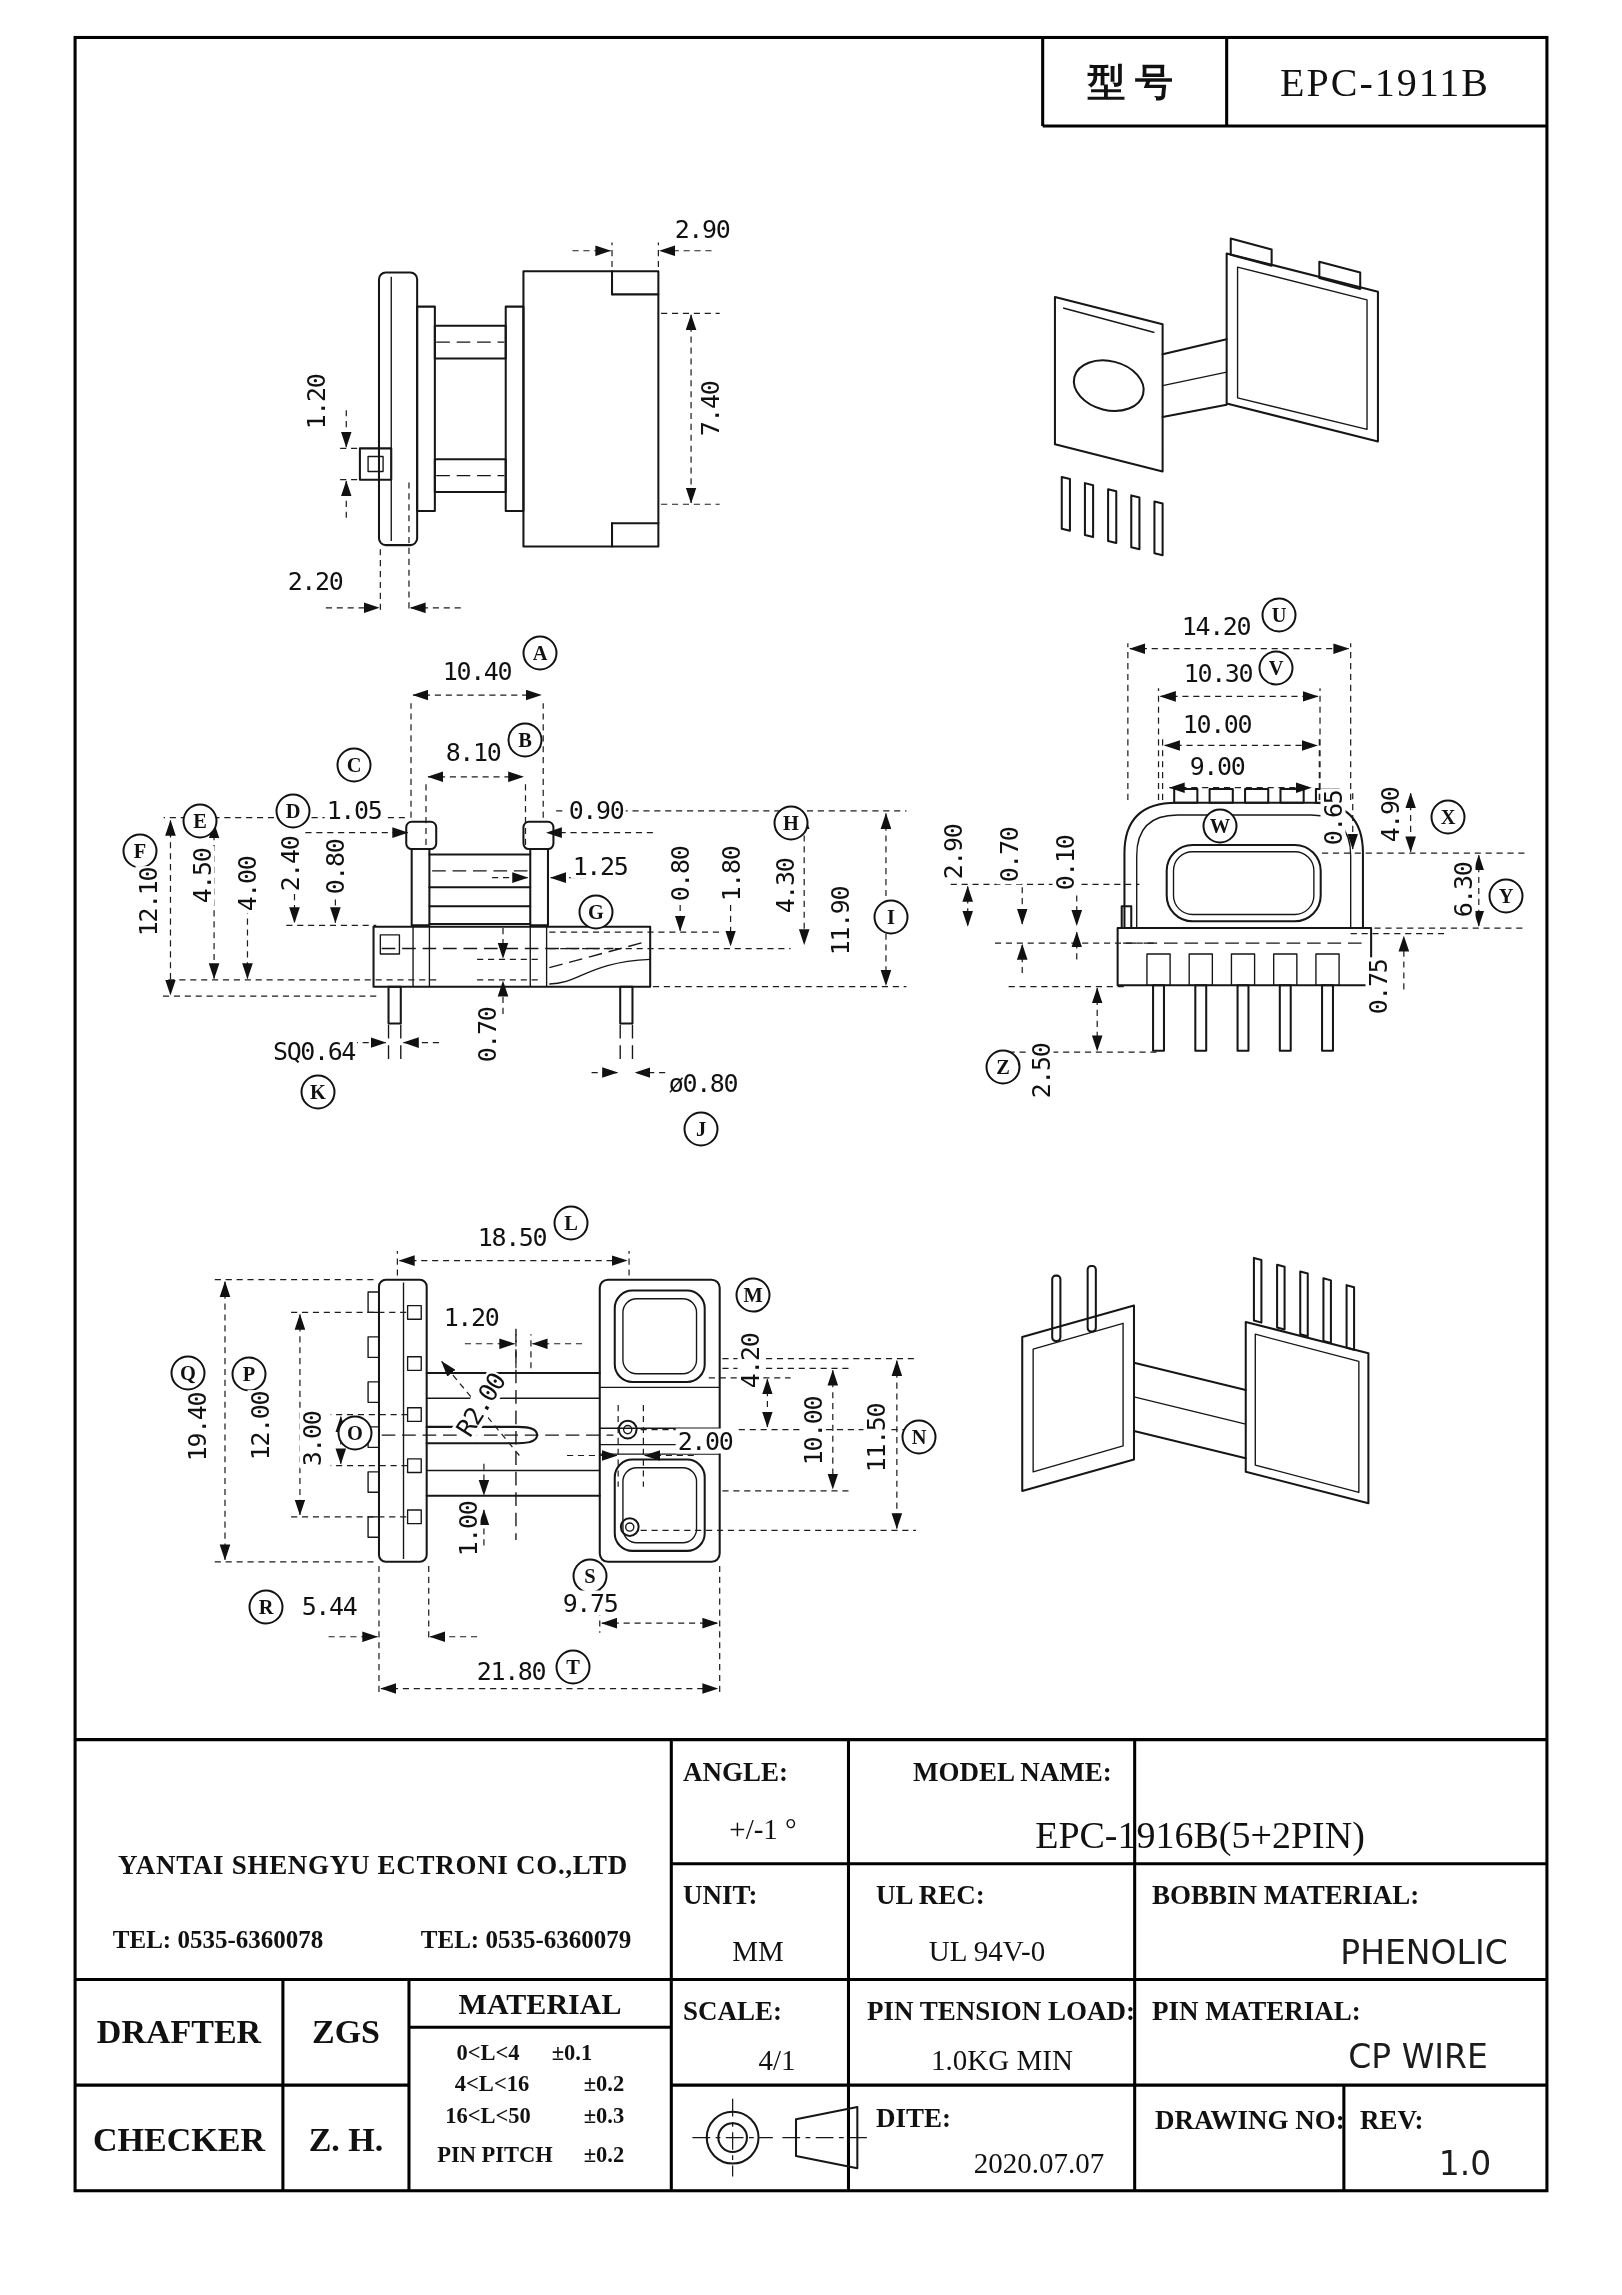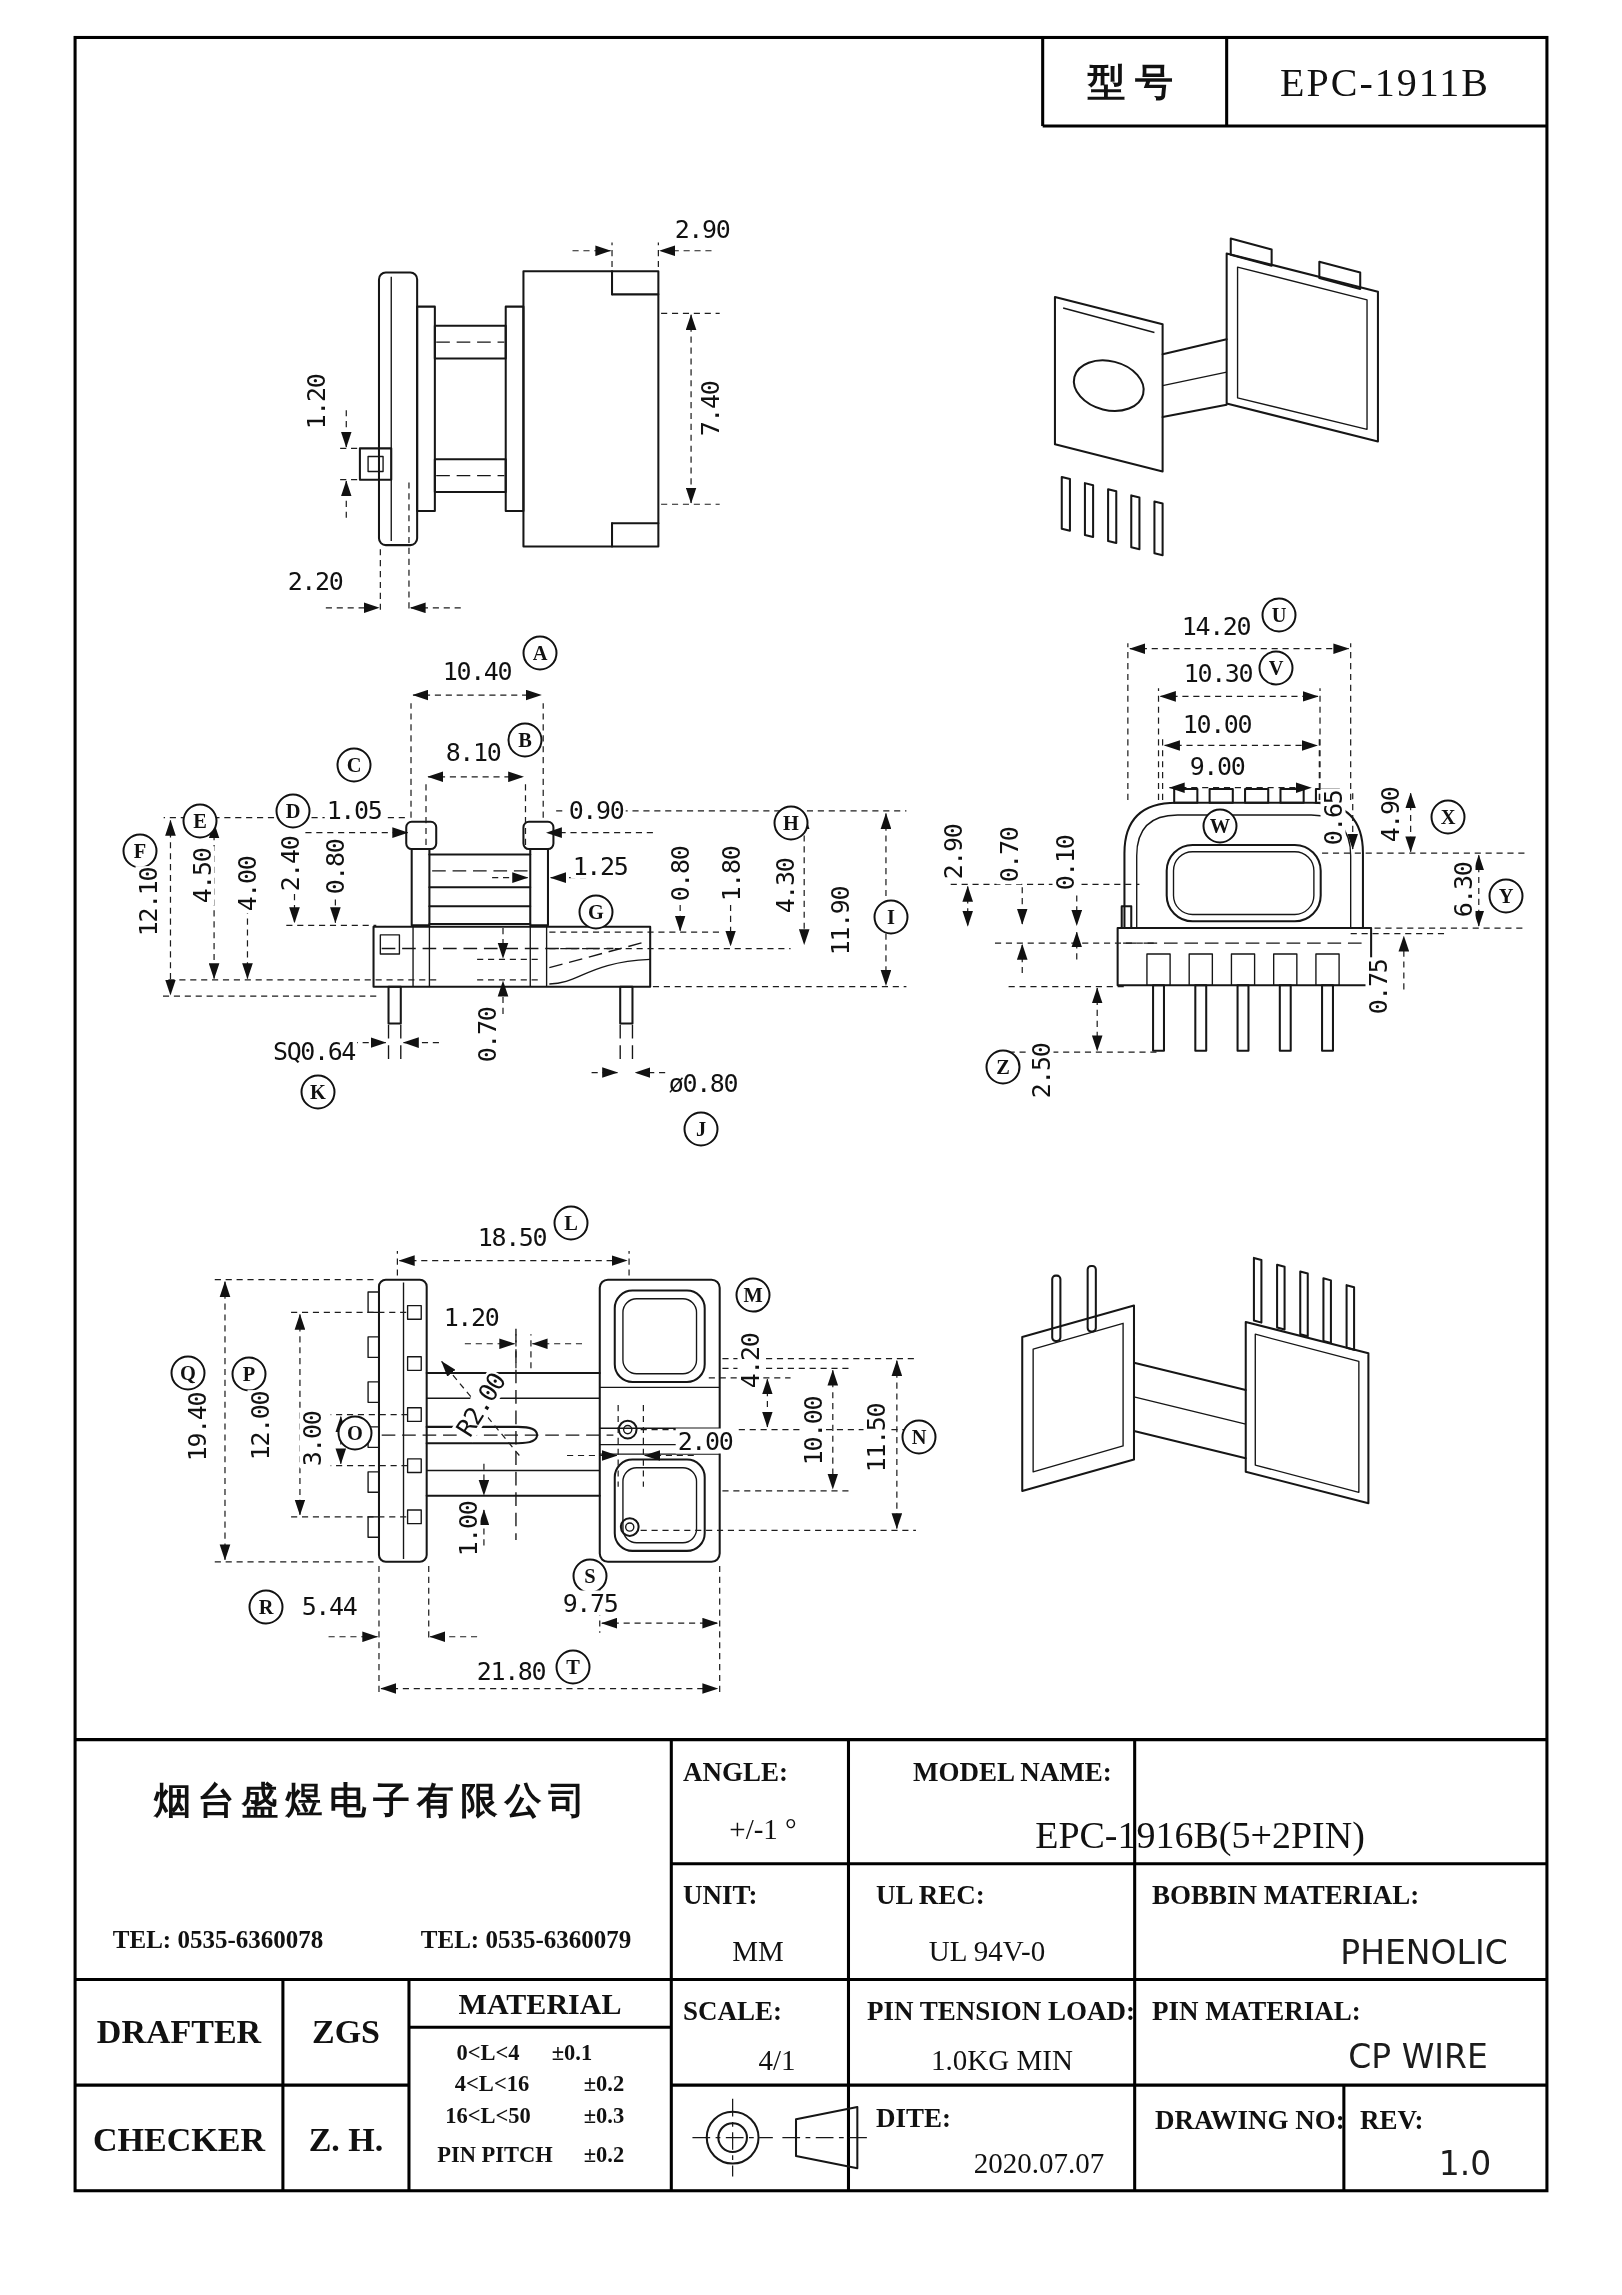--- a/index.html
+++ b/index.html
@@ -419,21 +419,21 @@
 <span class="bal" style="left:919px;top:1437px">N</span>
 <span class="dl v" style="left:876px;top:1438px">11.50</span>
 <span class="dl v" style="left:468px;top:1529px">1.00</span>
 <span class="bal" style="left:590px;top:1576px">S</span>
 <span class="dl" style="left:590px;top:1603px">9.75</span>
 <span class="bal" style="left:266px;top:1607px">R</span>
 <span class="dl" style="left:329px;top:1606px">5.44</span>
 <span class="dl" style="left:511px;top:1671px">21.80</span>
 <span class="bal" style="left:573px;top:1667px">T</span>
 
-<span class="tt tc f-cn" style="left:373px;top:1801px">烟台盛煜电子有限公司</span>
+<span class="tt tc f-en" style="left:373px;top:1865px">YANTAI SHENGYU ECTRONI CO.,LTD</span>
 <span class="tt tc f-tel" style="left:218px;top:1940px">TEL: 0535-6360078</span>
 <span class="tt tc f-tel" style="left:526px;top:1940px">TEL: 0535-6360079</span>
 
 <span class="tt tl f-lab" style="left:683px;top:1772px">ANGLE:</span>
 <span class="tt tc f-val" style="left:763px;top:1829px">+/-1 °</span>
 <span class="tt tl f-lab" style="left:683px;top:1895px">UNIT:</span>
 <span class="tt tc f-val" style="left:758px;top:1951px">MM</span>
 
 <span class="tt tl f-lab" style="left:913px;top:1772px">MODEL NAME:</span>
 <span class="tt tc f-mval" style="left:1200px;top:1835px">EPC-1916B(5+2PIN)</span>

